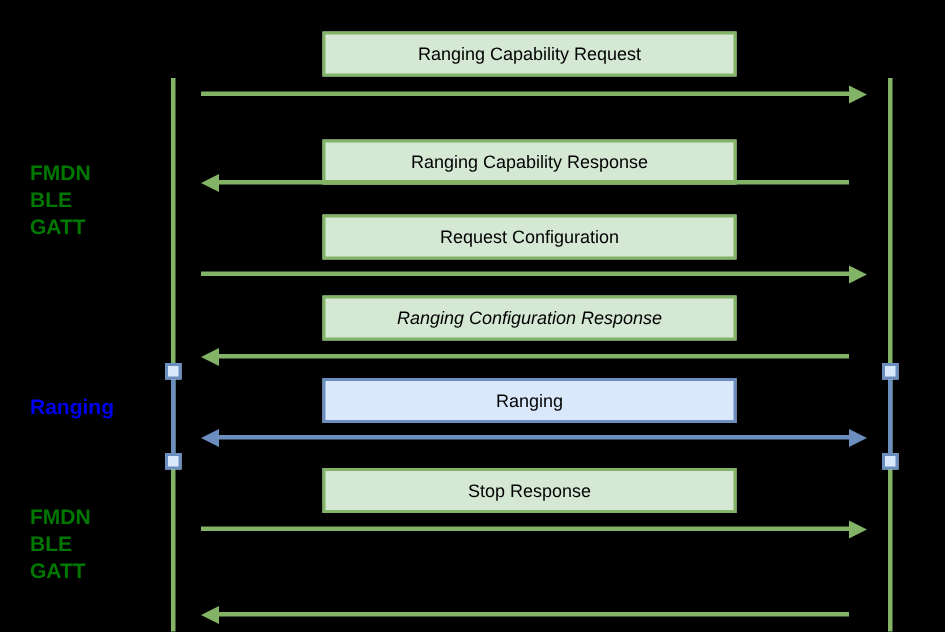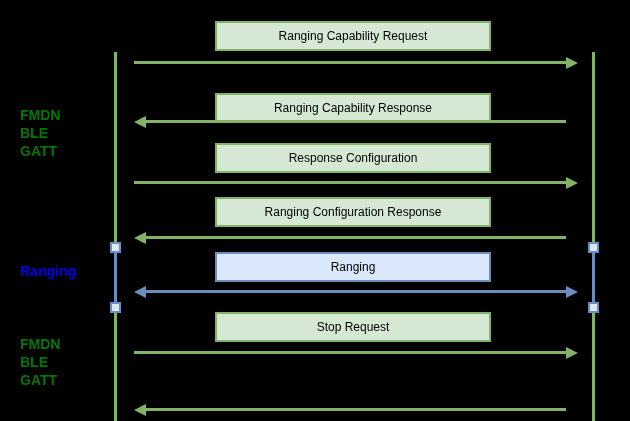--- a/index.html
+++ b/index.html
@@ -41,21 +41,21 @@
   .phase-bottom  { top:335px; }
 
   
   .msg {
     position:absolute; left:215px; width:276px; height:30px; box-sizing:border-box;
     border:2px solid; display:flex; align-items:center; justify-content:center;
     font-size:12px; color:#000; white-space:nowrap;
   }
   .msg.green { background:var(--green-fill); border-color:var(--green-border); }
   .msg.blue  { background:var(--blue-fill);  border-color:var(--blue-border); }
-  .m1 { top:21px; }  .m2 { top:93px; }  .m3 { top:143px; } .m4 { top:197px; }
+  .m1 { top:21px; }  .m2 { top:93px; }  .m3 { top:143px; } .m4 { top:197px;font-style:italic; }
   .m5 { top:252px; } .m6 { top:312px; } .m7 { top:368px; }
 
   
   .arrow { position:absolute; height:3px; color:var(--green-line); background:currentColor; }
   .arrow.blue { color:var(--blue-line); }
   .arrow.dir-right { left:134px; width:432px; }
   .arrow.dir-left  { left:146px; width:420px; }
   .arrow.dir-both  { left:146px; width:420px; }
   .arrow.dir-right::after, .arrow.dir-both::after {
     content:""; position:absolute; right:-12px; top:-4.5px;
@@ -103,34 +103,34 @@
     <span>Ranging Capability Request</span>
   </div>
   <div class="arrow dir-right a1"></div>
 
   <div class="msg green m2">
     <span>Ranging Capability Response</span>
   </div>
   <div class="arrow dir-left a2"></div>
 
   <div class="msg green m3">
-    <span>Response Configuration</span>
+    <span>Request Configuration</span>
   </div>
   <div class="arrow dir-right a3"></div>
 
   <div class="msg green m4">
     <span>Ranging Configuration Response</span>
   </div>
   <div class="arrow dir-left a4"></div>
 
   <div class="msg blue m5">
     <span>Ranging</span>
   </div>
   <div class="arrow blue dir-both a5"></div>
 
   <div class="msg green m6">
-    <span>Stop Request</span>
+    <span>Stop Response</span>
   </div>
   <div class="arrow dir-right a6"></div>
 
   <div class="arrow dir-left a7"></div>
 
 </div>
 
 </body></html>

